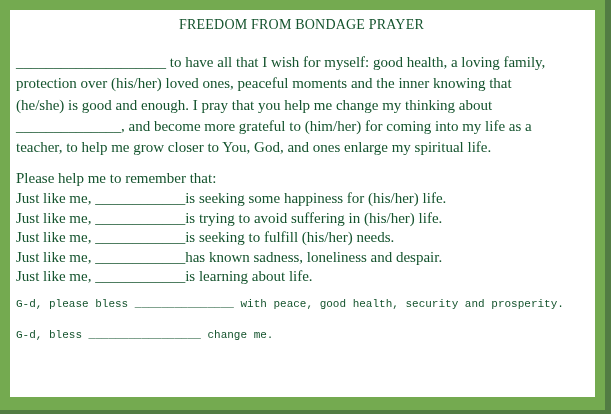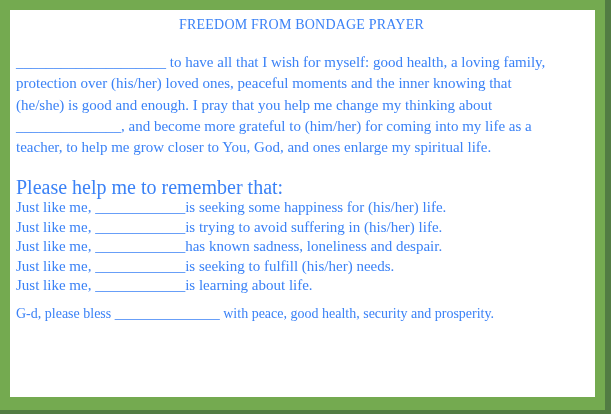--- a/index.html
+++ b/index.html
@@ -21,21 +21,21 @@
     background: #74aa50;            
     padding: 10px 10px 13px 10px;
   }
   .page {
     width: 100%;
     height: 100%;
     box-sizing: border-box;
     background: #ffffff;
     padding: 4px 8px 0 6px;
     font-family: "Liberation Serif", "DejaVu Serif", serif;
-    color: #3b82f6;
+    color: #14532d;
     overflow: hidden;
   }
   .title {
     margin: 0;
     padding-top: 1px;
     font-size: 14px;
     font-weight: normal;
     line-height: 20px;
     text-align: center;
     letter-spacing: 0.2px;
@@ -46,31 +46,32 @@
     font-size: 15px;
     line-height: 21.3px;
   }
   .intro .line,
   .remember-list .line,
   .subheading,
   .blessing {
     white-space: pre;
   }
   .subheading {
-    margin-top: 19px;
-    font-size: 20px;
+    margin-top: 10px;
+    font-size: 15px;
     line-height: 21px;
   }
   .remember-list {
     font-size: 15px;
     line-height: 19.4px;
   }
   .blessing {
-    font-size: 14px;
+    font-size: 11px;
     line-height: 21px;
+    font-family: Liberation Mono, monospace;
   }
   .blessing-1 { margin-top: 7px; }
   .blessing-2 { margin-top: 10px; }
 </style>
 </head>
 <body>
 
 <div class="frame">
   <div class="frame-inner">
     <div class="page">
@@ -83,23 +84,24 @@
         <div class="line">(he/she) is good and enough. I pray that you help me change my thinking about</div>
         <div class="line">______________, and become more grateful to (him/her) for coming into my life as a</div>
         <div class="line">teacher, to help me grow closer to You, God, and ones enlarge my spiritual life.</div>
       </div>
 
       <div class="subheading">Please help me to remember that:</div>
 
       <div class="remember-list">
         <div class="line">Just like me, ____________is seeking some happiness for (his/her) life.</div>
         <div class="line">Just like me, ____________is trying to avoid suffering in (his/her) life.</div>
+        <div class="line">Just like me, ____________is seeking to fulfill (his/her) needs.</div>
         <div class="line">Just like me, ____________has known sadness, loneliness and despair.</div>
-        <div class="line">Just like me, ____________is seeking to fulfill (his/her) needs.</div>
         <div class="line">Just like me, ____________is learning about life.</div>
       </div>
 
       <div class="blessing blessing-1">G-d, please bless _______________ with peace, good health, security and prosperity.</div>
 
+      <div class="blessing blessing-2">G-d, bless _________________ change me.</div>
 
     </div>
   </div>
 </div>
 
 </body></html>

